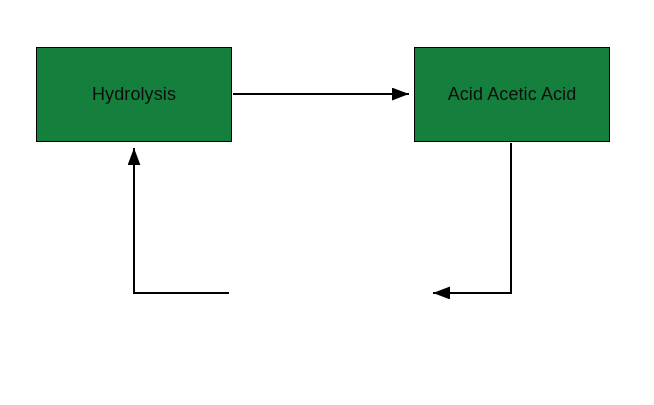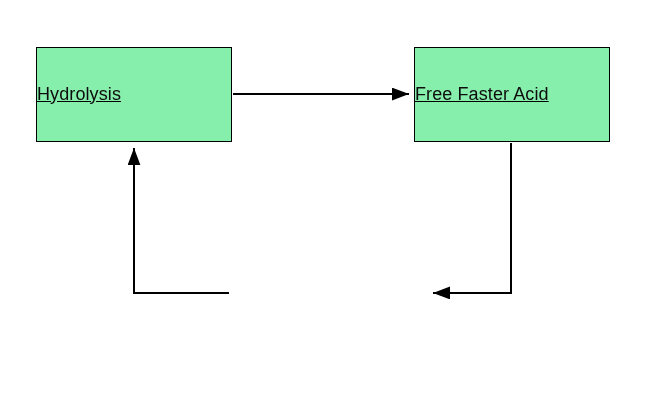--- a/index.html
+++ b/index.html
@@ -20,25 +20,25 @@
   .diagram-svg {
     position: absolute;
     left: 0;
     top: 0;
     width: 654px;
     height: 405px;
   }
   .node-box {
     position: absolute;
     box-sizing: border-box;
-    background: #86efac;
+    background: #15803d;
     border: 1.5px solid #000000;
     display: flex;
     align-items: center;
-    text-decoration: underline;
+    justify-content: center;
   }
   .node-label {
     font-family: "Liberation Sans", sans-serif;
     font-size: 18px;
     line-height: 1.1;
     color: #0d0d0d;
     letter-spacing: 0.1px;
     white-space: nowrap;
     text-align: center;
   }
@@ -85,17 +85,17 @@
     <path d="M 511 143 L 511 293 L 433 293" fill="none" stroke="#000000" stroke-width="2" stroke-linejoin="miter" marker-end="url(#arrow-left)"></path>
 
     <path d="M 229 293 L 134 293 L 134 148" fill="none" stroke="#000000" stroke-width="2" stroke-linejoin="miter" marker-end="url(#arrow-up)"></path>
   </svg>
 
   <div class="node-box" id="node-hydrolysis">
     <span class="node-label">Hydrolysis</span>
   </div>
 
   <div class="node-box" id="node-free-acetic-acid">
-    <span class="node-label">Free Faster Acid</span>
+    <span class="node-label">Acid Acetic Acid</span>
   </div>
 
 
 </div>
 
 </body></html>

